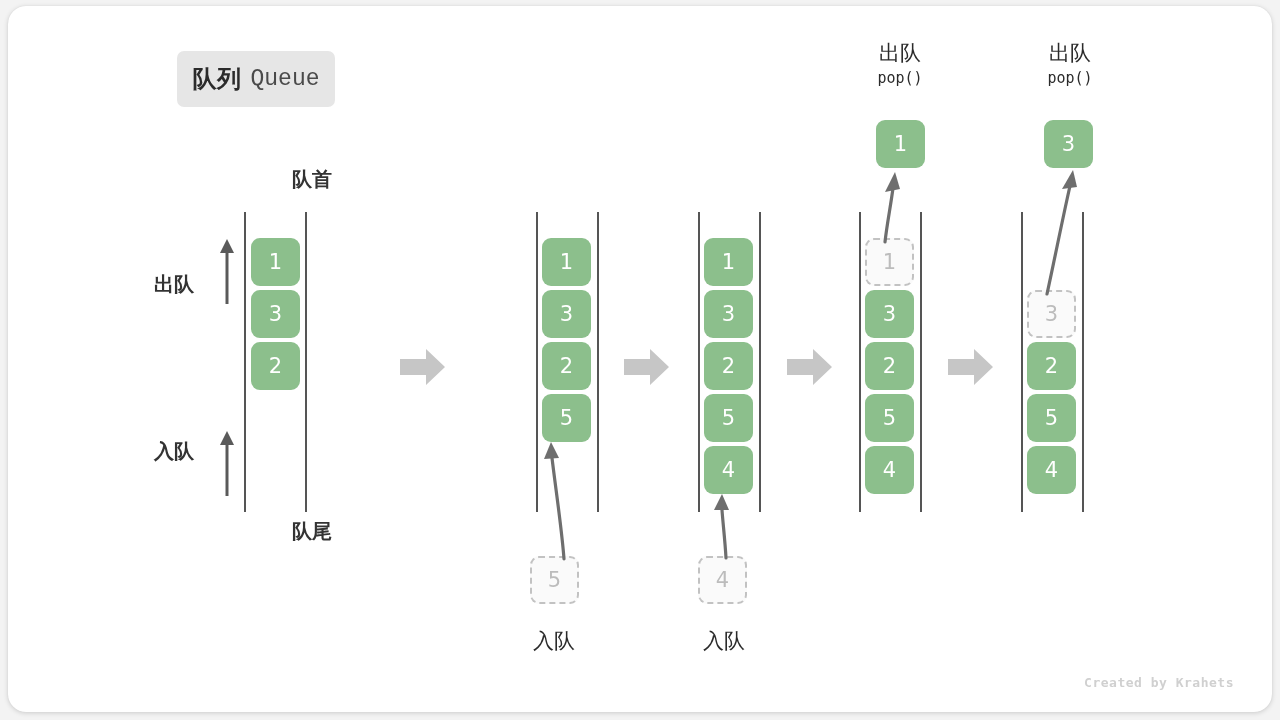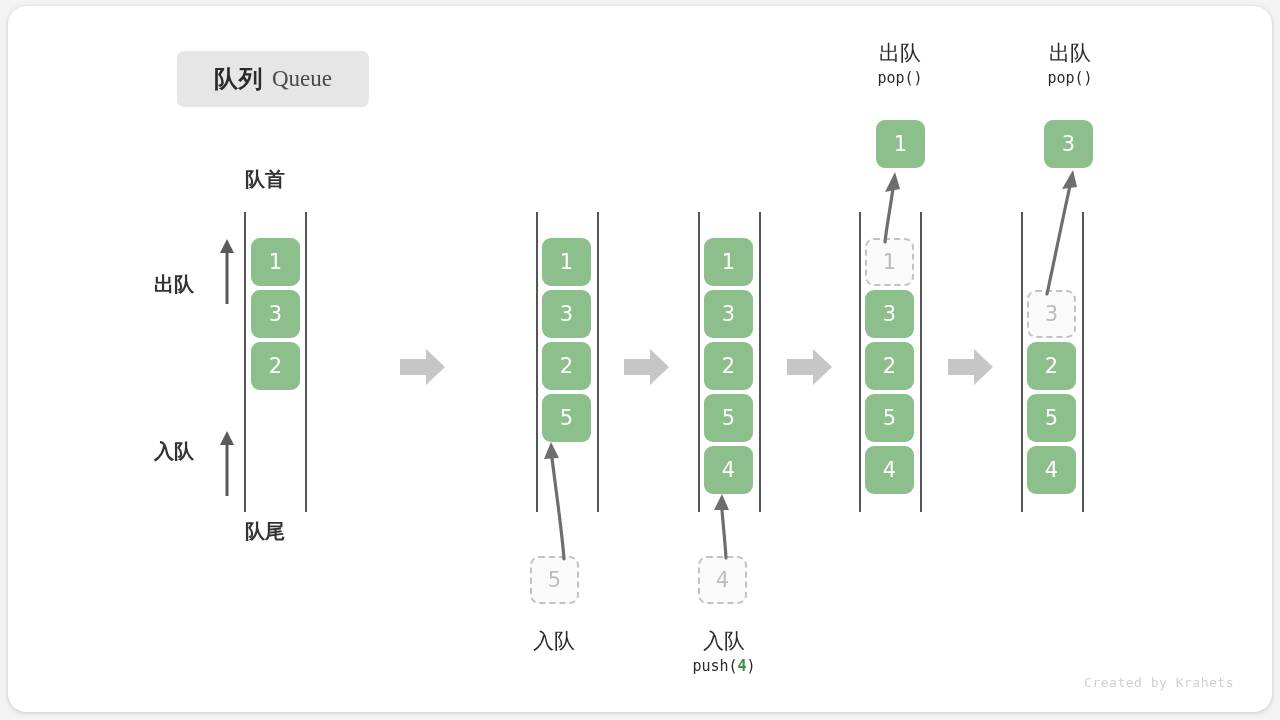--- a/index.html
+++ b/index.html
@@ -20,45 +20,45 @@
     width: 1264px; height: 706px;
     background: #ffffff;
     border-radius: 18px;
     box-shadow: 0 1px 5px rgba(0,0,0,0.16), 0 0 1px rgba(0,0,0,0.10);
   }
 
   
   #title-chip {
     position: absolute;
     left: 169px; top: 45px;
-    width: 192px; height: 56px;
+    width: 158px; height: 56px;
     background: #e6e6e6;
     border-radius: 7px;
     display: flex; align-items: center; justify-content: center;
     gap: 9px;
   }
   #title-chip .cn {
     font-size: 24px; font-weight: bold; color: #2b2b2b;
     font-family: "DejaVu Sans", "Liberation Sans", sans-serif;
     letter-spacing: .5px;
   }
   #title-chip .en {
     font-size: 23px; color: #4a4a4a;
-    font-family: Liberation Serif, serif;
+    font-family: Liberation Mono, monospace;
   }
 
   
   .abs { position: absolute; white-space: nowrap; }
   .cjk-bold {
     font-family: "DejaVu Sans", "Liberation Sans", sans-serif;
     font-weight: bold; color: #333333;
   }
 
   
-  .endlabel { font-size: 20px; }
+  .endlabel { font-size: 20px; margin-left: 47px; }
 
   
   .sidelabel { font-size: 20px; }
 
   
   .rail {
     position: absolute;
     width: 1.6px;
     background: #555555;
   }
@@ -105,20 +105,21 @@
   .opcap .arg { color: #3f8f45; font-weight: bold; }
 
   
   #watermark {
     position: absolute;
     right: 38px; bottom: 22px;
     font-family: "DejaVu Sans Mono", "Liberation Mono", monospace;
     font-size: 13px;
     color: #d0d0d0;
     letter-spacing: .5px;
+    font-weight: bold;
   }
 </style>
 </head>
 <body>
 
 <div id="stage">
   <div id="card">
 
     <div id="title-chip">
       <span class="cn">队列</span>
@@ -179,21 +180,20 @@
     <div class="box filled" style="left:696px; top:388px;">5</div>
     <div class="box filled" style="left:696px; top:440px;">4</div>
 
     <div class="box ghost" style="left:690px; top:550px;">4</div>
     <svg class="motion" style="left:696px; top:482px;" width="40" height="72" viewBox="0 0 40 72">
       <path d="M22 70 C 21 52, 19 36, 18 22" stroke="#6e6e6e" stroke-width="3.2" fill="none" stroke-linecap="round"></path>
       <path d="M18 6 L25 22 L10 22 Z" fill="#6e6e6e"></path>
     </svg>
     <div class="opcap" style="left:616px; top:620px; width:200px;">
       <span class="line1">入队</span>
-      <span class="line2"><span>push(</span><span class="arg">4</span><span>)</span></span>
     </div>
 
     <svg class="flow-arrow" style="left:779px; top:341px;" width="46" height="40" viewBox="0 0 46 40">
       <path d="M0 12 L26 12 L26 2 L45 20 L26 38 L26 28 L0 28 Z" fill="#c6c6c6"></path>
     </svg>
 
     <div class="rail" style="left:851px; top:206px; height:300px;"></div>
     <div class="rail" style="left:912px; top:206px; height:300px;"></div>
     <div class="box ghost" style="left:857px; top:232px;">1</div>
     <div class="box filled" style="left:857px; top:284px;">3</div>

